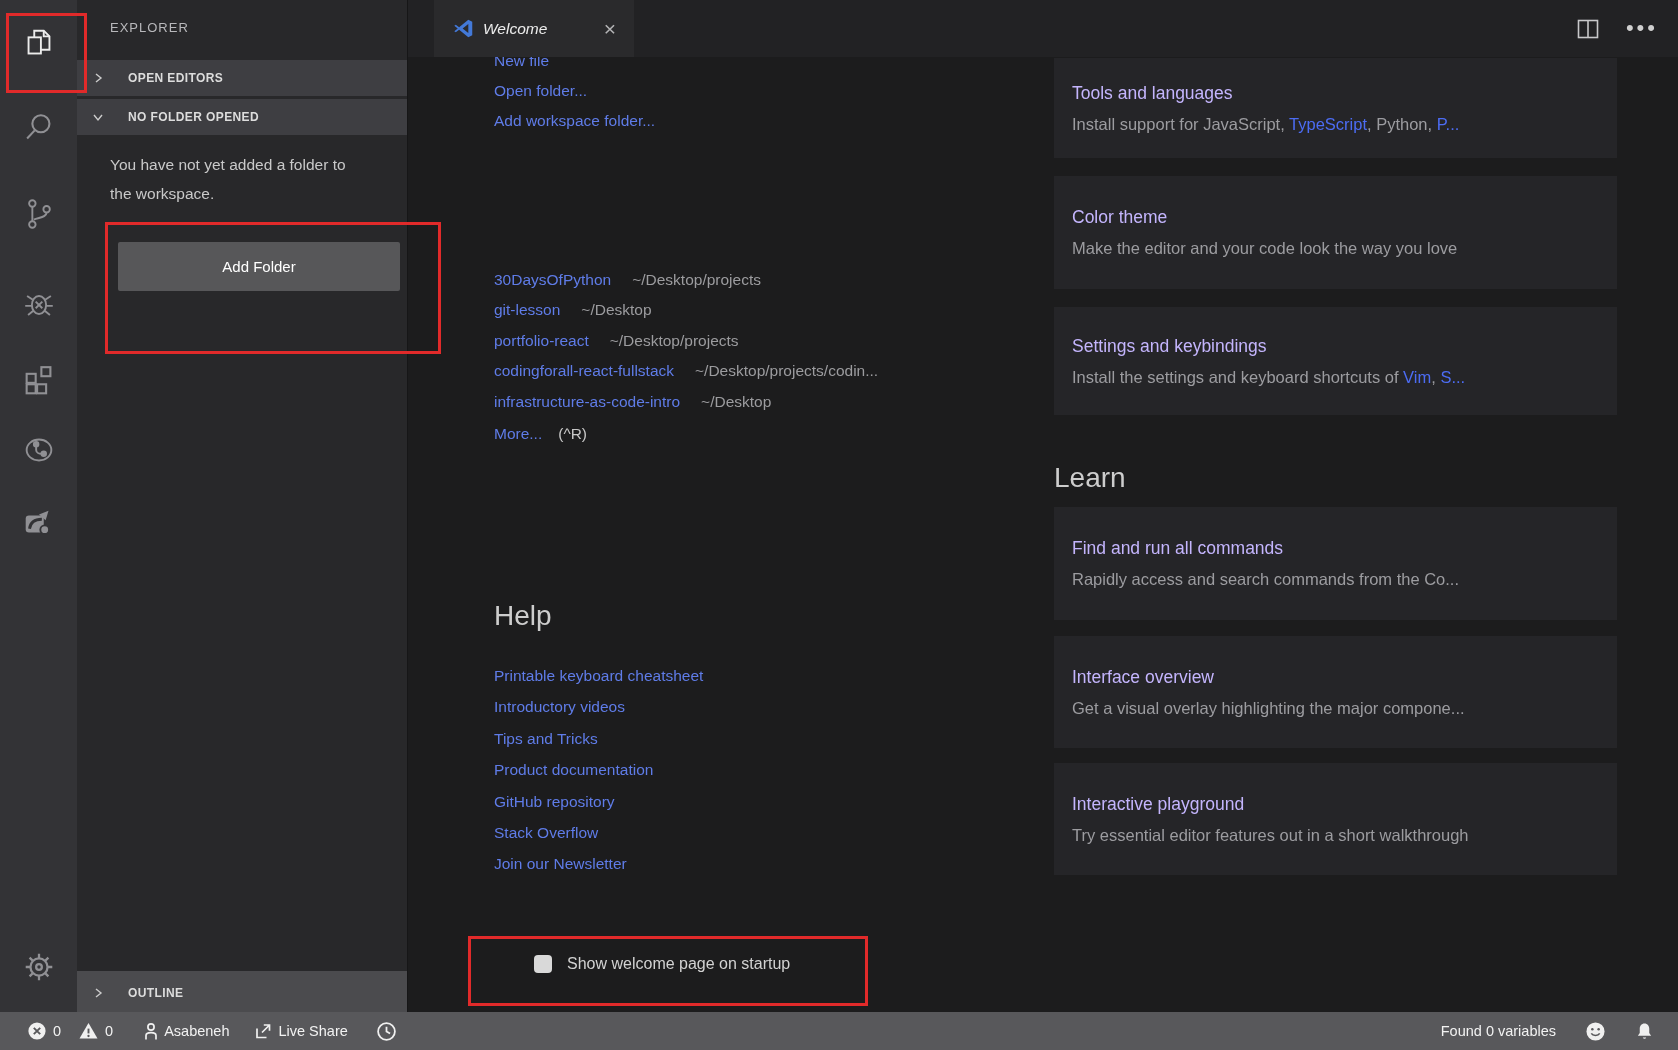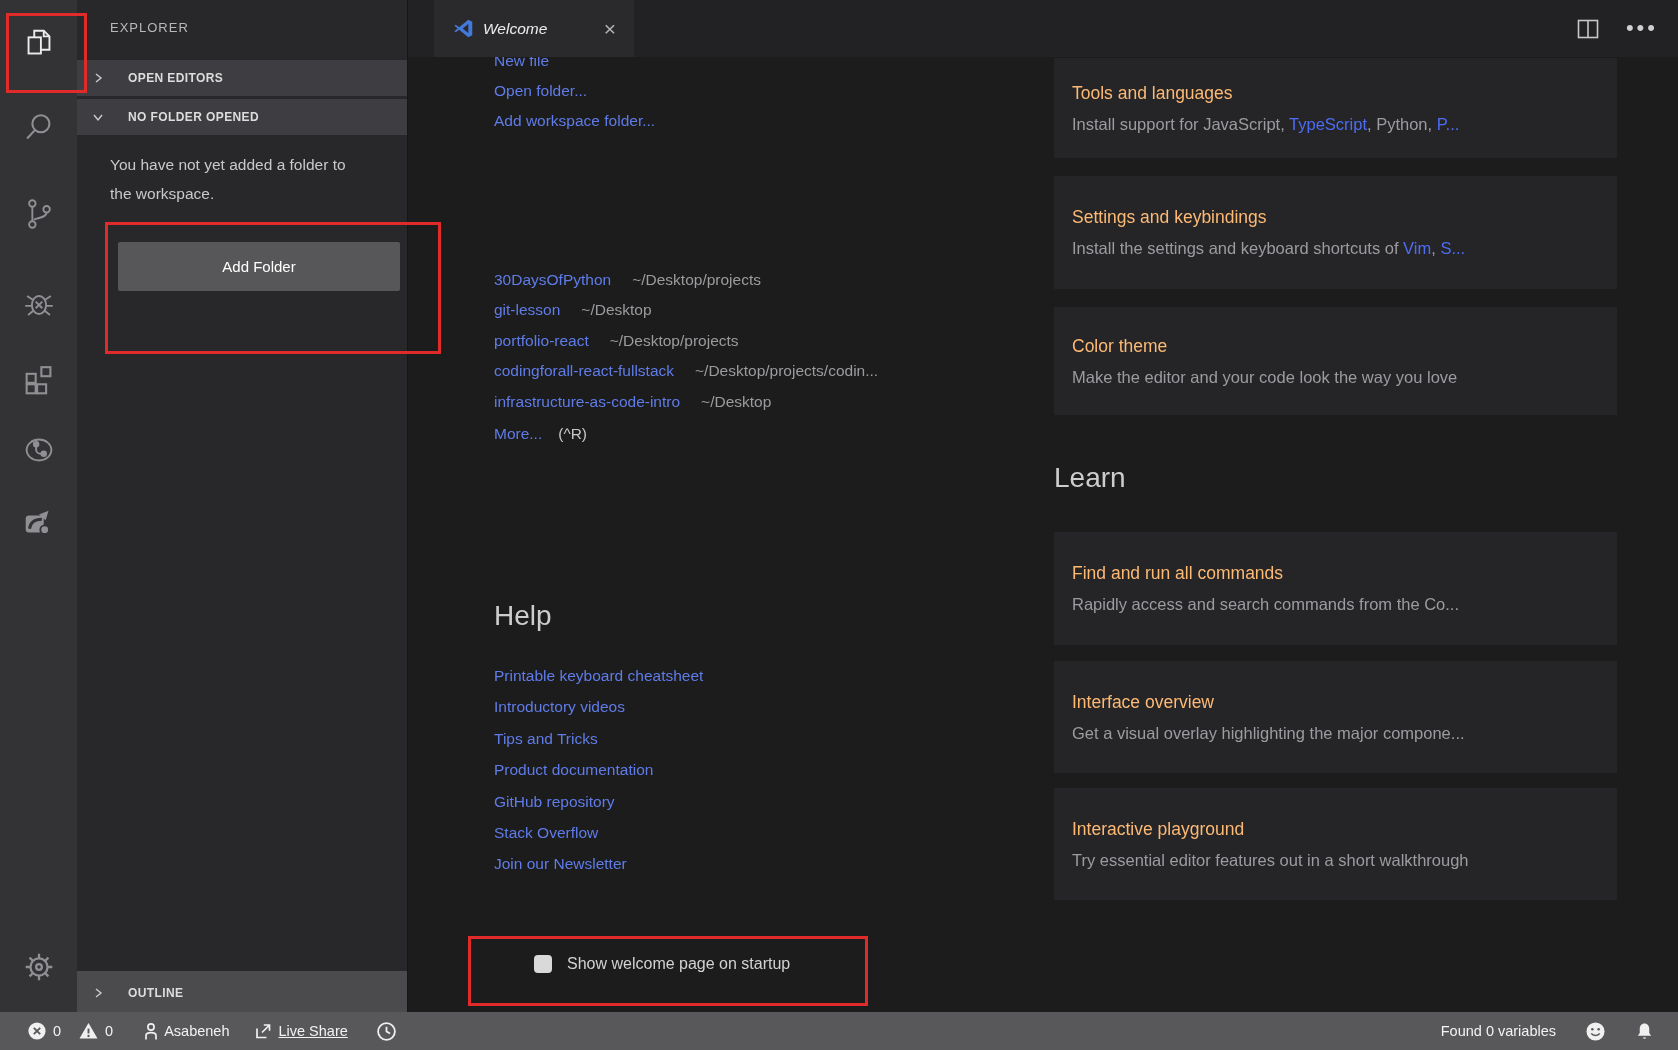--- a/index.html
+++ b/index.html
@@ -48,39 +48,39 @@
   .help-block { position:absolute; left:86px; top:600px; }
   .help-list { margin-top:28px; }
   .help-link { font-size:15.5px; line-height:31.4px; display:block; }
   .startup-row { position:absolute; left:98px; top:955px; display:flex; align-items:center; z-index:1;padding-left:28px; }
   .startup-checkbox { width:18px; height:18px; border-radius:4px; background:#d9d9d9; flex:0 0 auto; cursor:pointer; }
   .startup-label { margin-left:15px; font-size:16px; color:#d2d2d2; }
 
   
   .right-col { position:absolute; left:646px; top:58px; width:563px; }
   .card { background:#252528; padding:0 18px; display:flex; flex-direction:column; justify-content:center; overflow:hidden; cursor:pointer; }
-  .card-title { font-size:17.5px; color:#fdba74; margin-bottom:11px; white-space:nowrap; }
+  .card-title { font-size:17.5px; color:#c4b5fd; margin-bottom:11px; white-space:nowrap; }
   .card-desc { font-size:16.5px; color:#9c9ca0; white-space:nowrap; }
   .card-link { color:var(--card-link,#4c6cf3); }
   .customize-list div.card:nth-of-type(1){ height:100px; margin-bottom:18px; }
   .customize-list div.card:nth-of-type(2){ height:113px; margin-bottom:18px; }
   .customize-list div.card:nth-of-type(3){ height:108px; }
-  .learn-heading { margin-top:47px; margin-bottom:38px; }
+  .learn-heading { margin-top:47px; margin-bottom:13px; }
   .learn-list div.card:nth-of-type(1){ height:113px; margin-bottom:16px; }
   .learn-list div.card:nth-of-type(2){ height:112px; margin-bottom:15px; }
   .learn-list div.card:nth-of-type(3){ height:112px; }
 
   
   .status-bar { position:absolute; left:0; top:1012px; width:1678px; height:38px; background:#58585b; display:flex; align-items:center; justify-content:space-between; z-index:7; color:#f2f2f2; font-size:14.5px; }
   .sb-left { display:flex; align-items:center; padding-left:27px; }
   .sb-right { display:flex; align-items:center; padding-right:24px; gap:29px; }
   .sb-item { display:flex; align-items:center; gap:6px; cursor:pointer; }
   .sb-item + .sb-item { margin-left:17px; }
   .sb-item.user { margin-left:28px; gap:3px; }
-  .sb-item.live { margin-left:24px; gap:5px;text-decoration:underline; }
+  .sb-item.live { margin-left:24px; gap:5px; }
   .sb-item.clock { margin-left:28px; }
 
   
   .annotation { position:absolute; border:3px solid var(--annotation,#e12a2a); z-index:9; pointer-events:none; }
   .ann-explorer { left:6px; top:13px; width:81px; height:80px; }
   .ann-addfolder { left:105px; top:222px; width:336px; height:132px; }
   .ann-startup { left:468px; top:936px; width:400px; height:70px; }
 </style>
 </head>
 <body>
@@ -236,27 +236,27 @@
 
     <div class="right-col">
       <div class="customize-list">
 
           <div class="card">
             <div class="card-title">Tools and languages</div>
             <div class="card-desc"><span>Install support for JavaScript, </span><span class="card-link">TypeScript</span><span>, Python, </span><span class="card-link">P...</span></div>
           </div>
 
           <div class="card">
+            <div class="card-title">Color theme</div>
+            <div class="card-desc"><span>Make the editor and your code look the way you love</span></div>
+          </div>
+
+          <div class="card">
             <div class="card-title">Settings and keybindings</div>
             <div class="card-desc"><span>Install the settings and keyboard shortcuts of </span><span class="card-link">Vim</span><span>, </span><span class="card-link">S...</span></div>
-          </div>
-
-          <div class="card">
-            <div class="card-title">Color theme</div>
-            <div class="card-desc"><span>Make the editor and your code look the way you love</span></div>
           </div>
         </div>
       <div class="wl-heading learn-heading">Learn</div>
       <div class="learn-list">
 
           <div class="card">
             <div class="card-title">Find and run all commands</div>
             <div class="card-desc"><span>Rapidly access and search commands from the Co...</span></div>
           </div>
 

